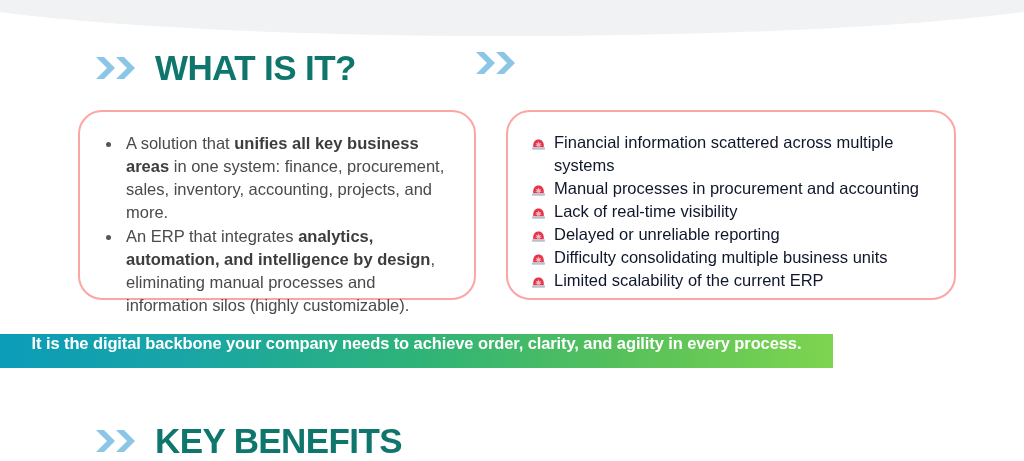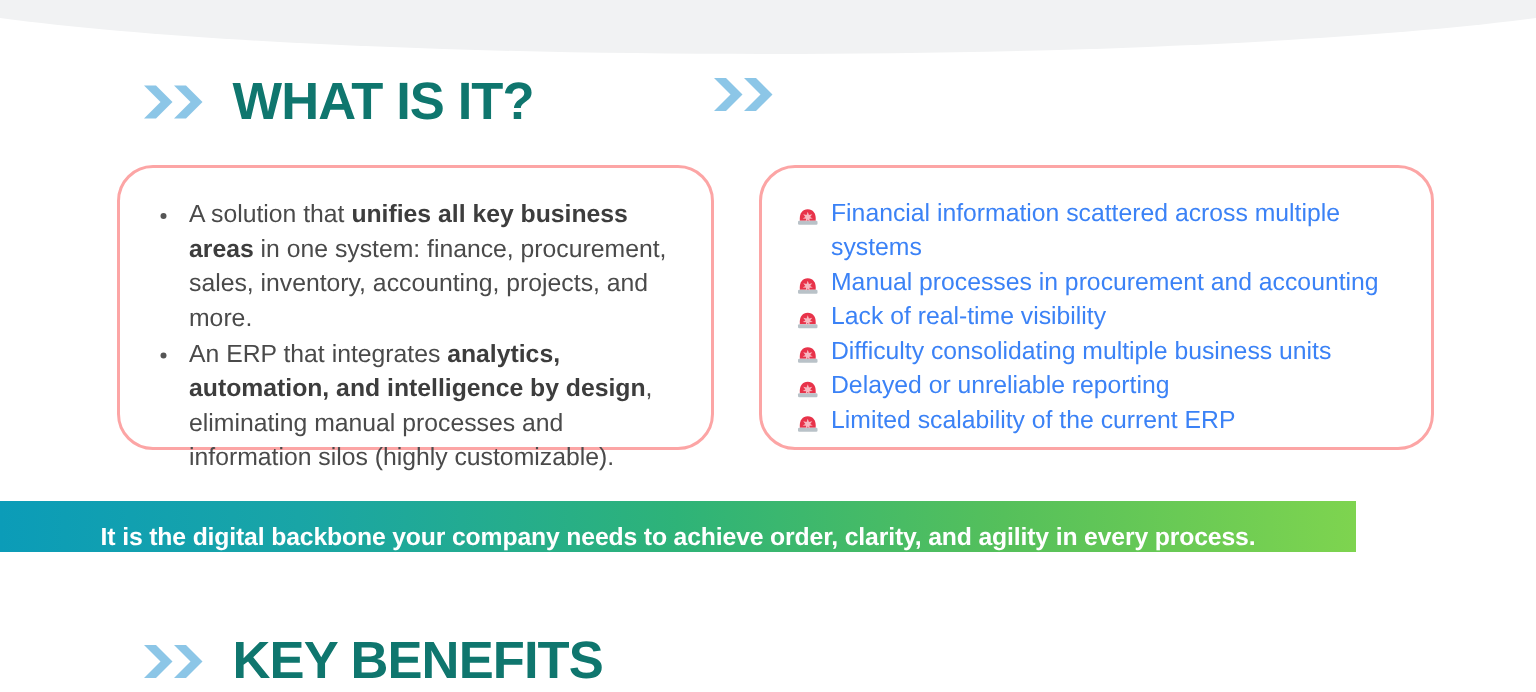--- a/index.html
+++ b/index.html
@@ -107,42 +107,42 @@
     margin: 0;
     padding: 19px 10px 0 22px;
     list-style: none;
   }
   .siren-list li {
     display: flex;
     align-items: flex-start;
     gap: 7px;
     font-size: 16.5px;
     line-height: 23px;
-    color: #3b82f6;
+    color: #0f172a;
     margin-bottom: 0px;
   }
   .siren-ico {
     flex: 0 0 auto;
     width: 17px;
     height: 19px;
     margin-top: 2px;
   }
   .siren-ico svg { display: block; }
   .siren-text { display: block; }
 
   
   #banner {
     position: absolute;
     left: 0;
     top: 334px;
-    width: 904px;
+    width: 833px;
     height: 34px;
     background: linear-gradient(90deg, #0b9cb8 0%, #19a5a6 22%, #2eb378 50%, #55c05b 74%, #7ed44f 100%);
     display: flex;
-    align-items: flex-end;
+    align-items: flex-start;
     justify-content: center;
   }
   #banner-text {
     color: #ffffff;
     font-size: 16.5px;
     font-weight: bold;
     letter-spacing: -0.1px;
     white-space: nowrap;
   }
 </style>
@@ -220,31 +220,31 @@
         <span class="siren-text">Lack of real-time visibility</span>
       </li>
       <li>
         <span class="siren-ico">
           <svg width="17" height="19" viewBox="0 0 17 19" xmlns="http://www.w3.org/2000/svg">
             <path d="M3.2,12.5 C3.2,9.2 5.0,6.5 8.5,6.5 C12.0,6.5 13.8,9.2 13.8,12.5 L13.8,14.2 L3.2,14.2 Z" fill="#e8334a"></path>
             <rect x="2.0" y="14.2" width="13" height="2.6" rx="0.8" fill="#b9c2c8"></rect>
             <path d="M8.5,8.2 L9.3,10.4 L11.5,9.8 L10.1,11.6 L11.9,12.7 L9.6,12.8 L9.9,15.0 L8.5,13.3 L7.1,15.0 L7.4,12.8 L5.1,12.7 L6.9,11.6 L5.5,9.8 L7.7,10.4 Z" fill="#f7b9c1"></path>
           </svg>
         </span>
+        <span class="siren-text">Delayed or unreliable reporting</span>
+      </li>
+      <li>
+        <span class="siren-ico">
+          <svg width="17" height="19" viewBox="0 0 17 19" xmlns="http://www.w3.org/2000/svg">
+            <path d="M3.2,12.5 C3.2,9.2 5.0,6.5 8.5,6.5 C12.0,6.5 13.8,9.2 13.8,12.5 L13.8,14.2 L3.2,14.2 Z" fill="#e8334a"></path>
+            <rect x="2.0" y="14.2" width="13" height="2.6" rx="0.8" fill="#b9c2c8"></rect>
+            <path d="M8.5,8.2 L9.3,10.4 L11.5,9.8 L10.1,11.6 L11.9,12.7 L9.6,12.8 L9.9,15.0 L8.5,13.3 L7.1,15.0 L7.4,12.8 L5.1,12.7 L6.9,11.6 L5.5,9.8 L7.7,10.4 Z" fill="#f7b9c1"></path>
+          </svg>
+        </span>
         <span class="siren-text">Difficulty consolidating multiple business units</span>
-      </li>
-      <li>
-        <span class="siren-ico">
-          <svg width="17" height="19" viewBox="0 0 17 19" xmlns="http://www.w3.org/2000/svg">
-            <path d="M3.2,12.5 C3.2,9.2 5.0,6.5 8.5,6.5 C12.0,6.5 13.8,9.2 13.8,12.5 L13.8,14.2 L3.2,14.2 Z" fill="#e8334a"></path>
-            <rect x="2.0" y="14.2" width="13" height="2.6" rx="0.8" fill="#b9c2c8"></rect>
-            <path d="M8.5,8.2 L9.3,10.4 L11.5,9.8 L10.1,11.6 L11.9,12.7 L9.6,12.8 L9.9,15.0 L8.5,13.3 L7.1,15.0 L7.4,12.8 L5.1,12.7 L6.9,11.6 L5.5,9.8 L7.7,10.4 Z" fill="#f7b9c1"></path>
-          </svg>
-        </span>
-        <span class="siren-text">Delayed or unreliable reporting</span>
       </li>
       <li>
         <span class="siren-ico">
           <svg width="17" height="19" viewBox="0 0 17 19" xmlns="http://www.w3.org/2000/svg">
             <path d="M3.2,12.5 C3.2,9.2 5.0,6.5 8.5,6.5 C12.0,6.5 13.8,9.2 13.8,12.5 L13.8,14.2 L3.2,14.2 Z" fill="#e8334a"></path>
             <rect x="2.0" y="14.2" width="13" height="2.6" rx="0.8" fill="#b9c2c8"></rect>
             <path d="M8.5,8.2 L9.3,10.4 L11.5,9.8 L10.1,11.6 L11.9,12.7 L9.6,12.8 L9.9,15.0 L8.5,13.3 L7.1,15.0 L7.4,12.8 L5.1,12.7 L6.9,11.6 L5.5,9.8 L7.7,10.4 Z" fill="#f7b9c1"></path>
           </svg>
         </span>
         <span class="siren-text">Limited scalability of the current ERP</span>

